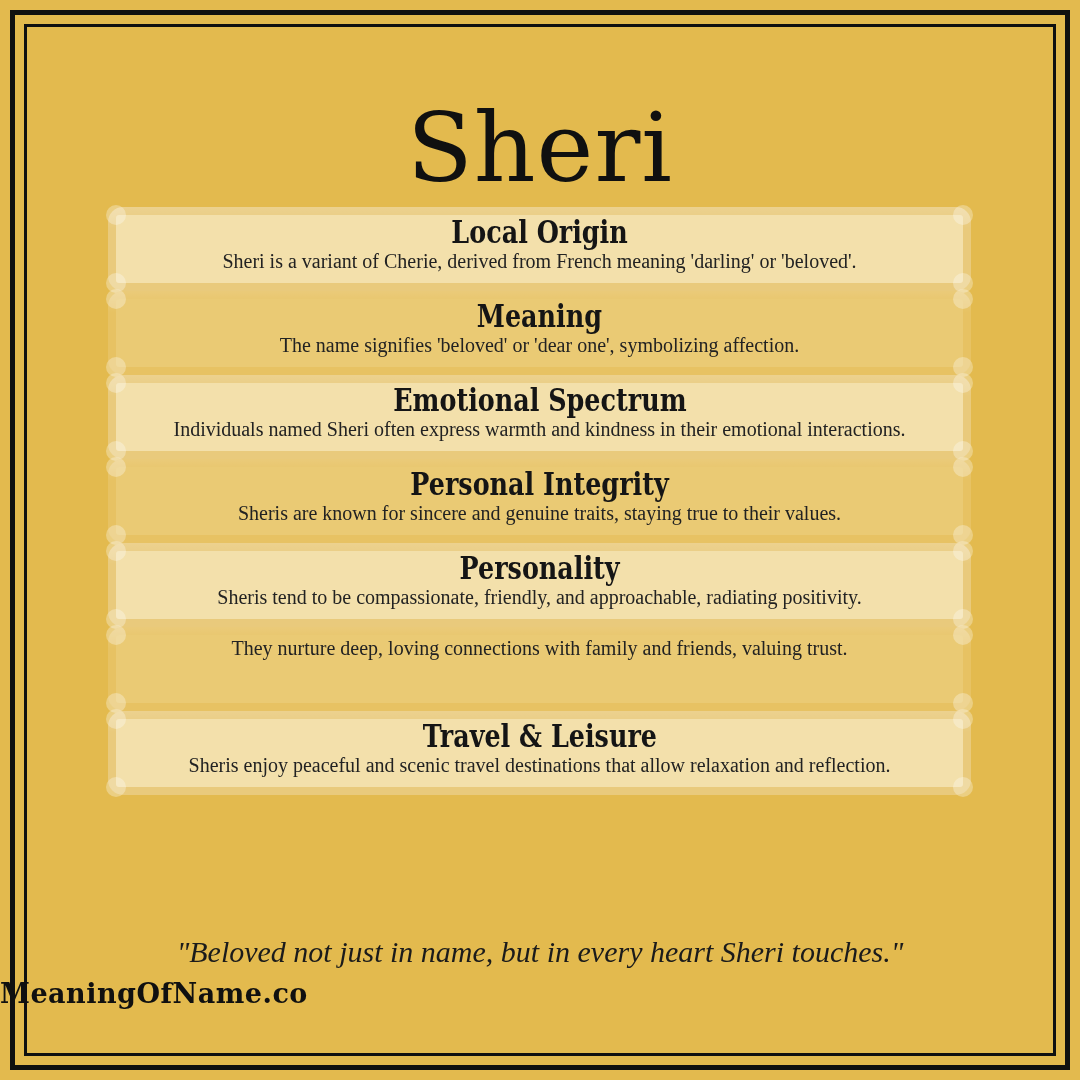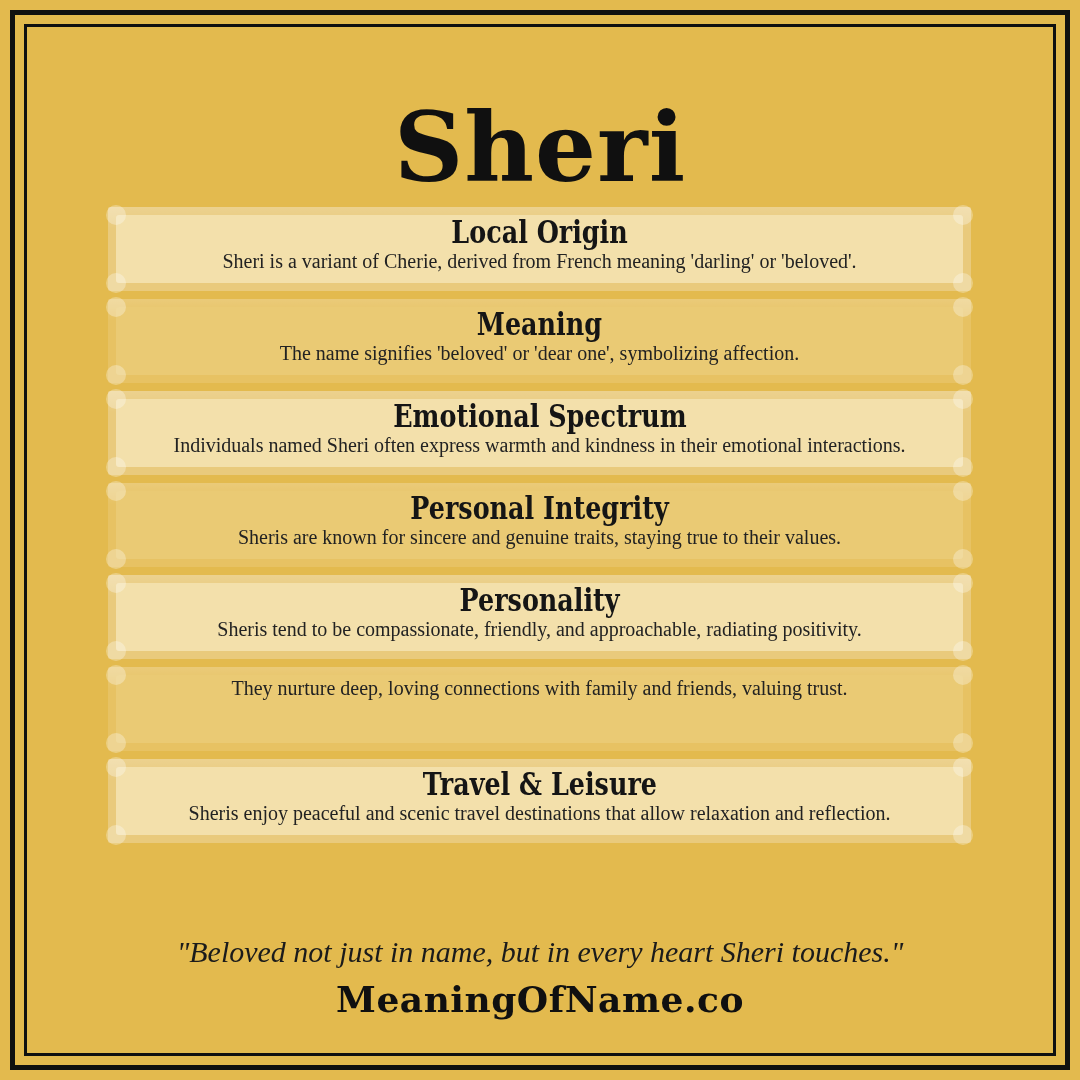--- a/index.html
+++ b/index.html
@@ -17,32 +17,32 @@
   }
   .frame-inner {
     position: absolute; inset: 24px;
     border: 3px solid #101010;
     pointer-events: none;
   }
   .title {
     position: absolute; top: 34px; left: 0; right: 0;
     text-align: center;
     font-size: 96px; line-height: 1.05;
-    font-weight: bold;
+    font-weight: normal;
     color: #101010;
     letter-spacing: 1px;
   }
   .cards {
     position: absolute; top: 207px; left: 108px; right: 109px;
   }
   .card {
     position: relative;
-    border-radius: 2px;
+    border-radius: 15px;
     padding: 8px;
-    margin-bottom: 8px;
+    margin-bottom: 0;
     background: linear-gradient(180deg, rgba(255,255,255,0.14), rgba(255,255,255,0) 26%);
   }
   .card.odd  { background-color: #e9ca7c; }
   .card.even { background-color: #e7c263; }
   .card-inner {
     border-radius: 3px;
     text-align: center;
     padding: 1px 12px 10px 12px;
     min-height: 57px;
   }
@@ -80,22 +80,22 @@
   .quote {
     position: absolute; top: 934px; left: 0; right: 0;
     text-align: center;
     font-family: "Liberation Serif", serif;
     font-style: italic;
     font-size: 30px; line-height: 1.2;
     color: #1b1b1b;
   }
   .site {
     position: absolute; top: 978px; left: 0; right: 0;
-    text-align: center;
-    font-size: 36px; line-height: 1.2;
+    text-align: left;
+    font-size: 27px; line-height: 1.2;
     font-weight: bold;
     color: #101010;
     letter-spacing: 0.5px;
   }
 </style>
 </head>
 <body>
 
 <div class="frame-outer"></div>
 <div class="frame-inner"></div>

